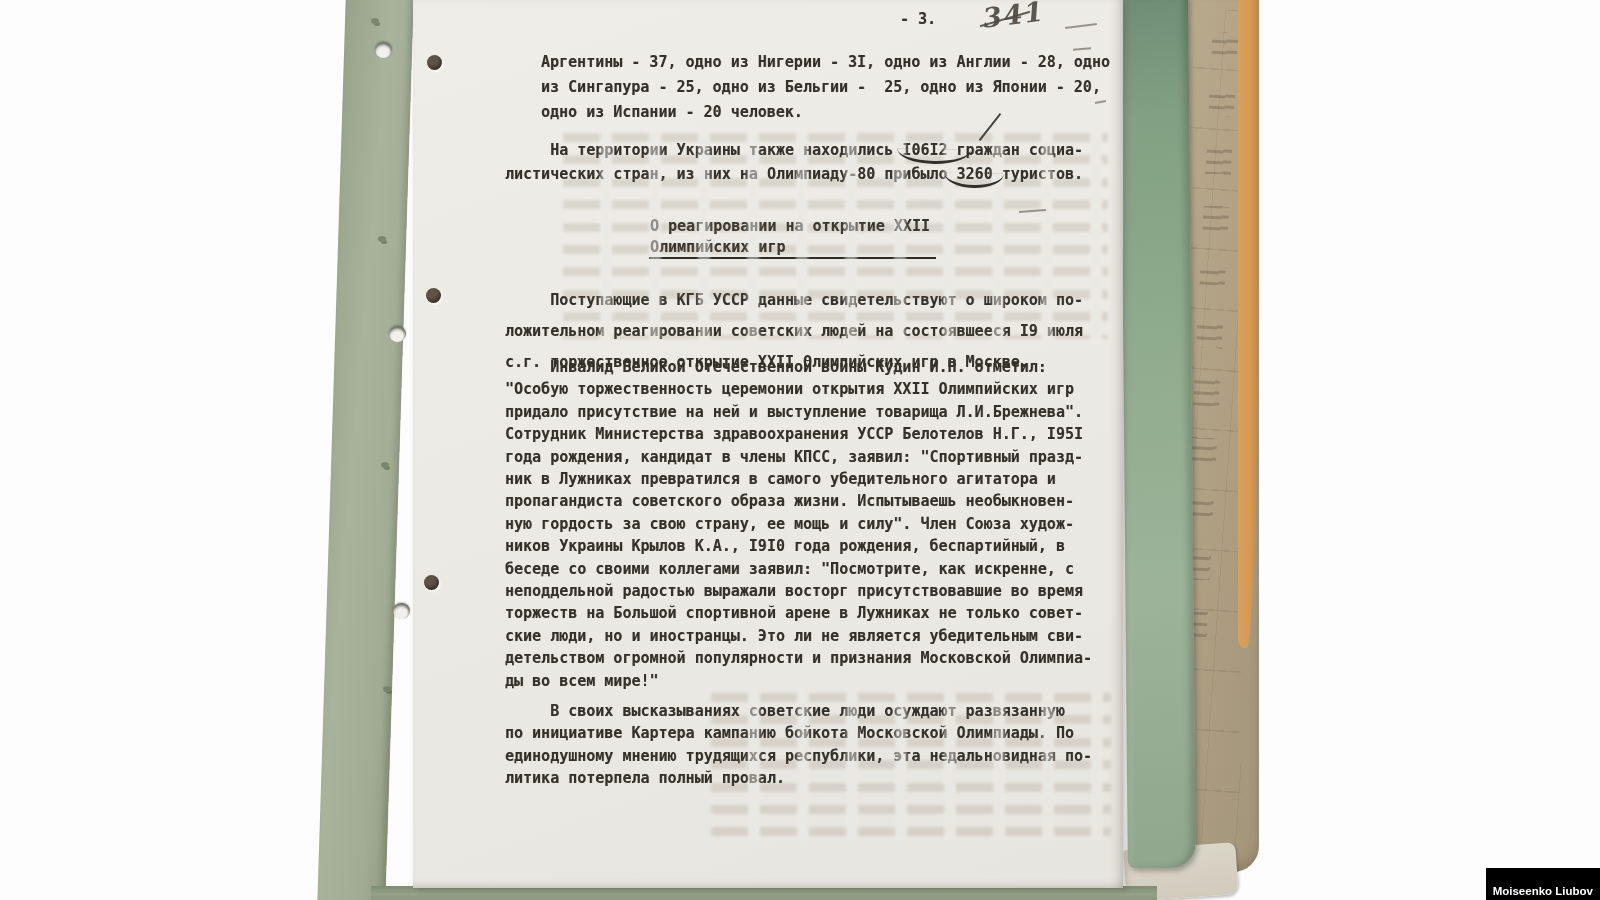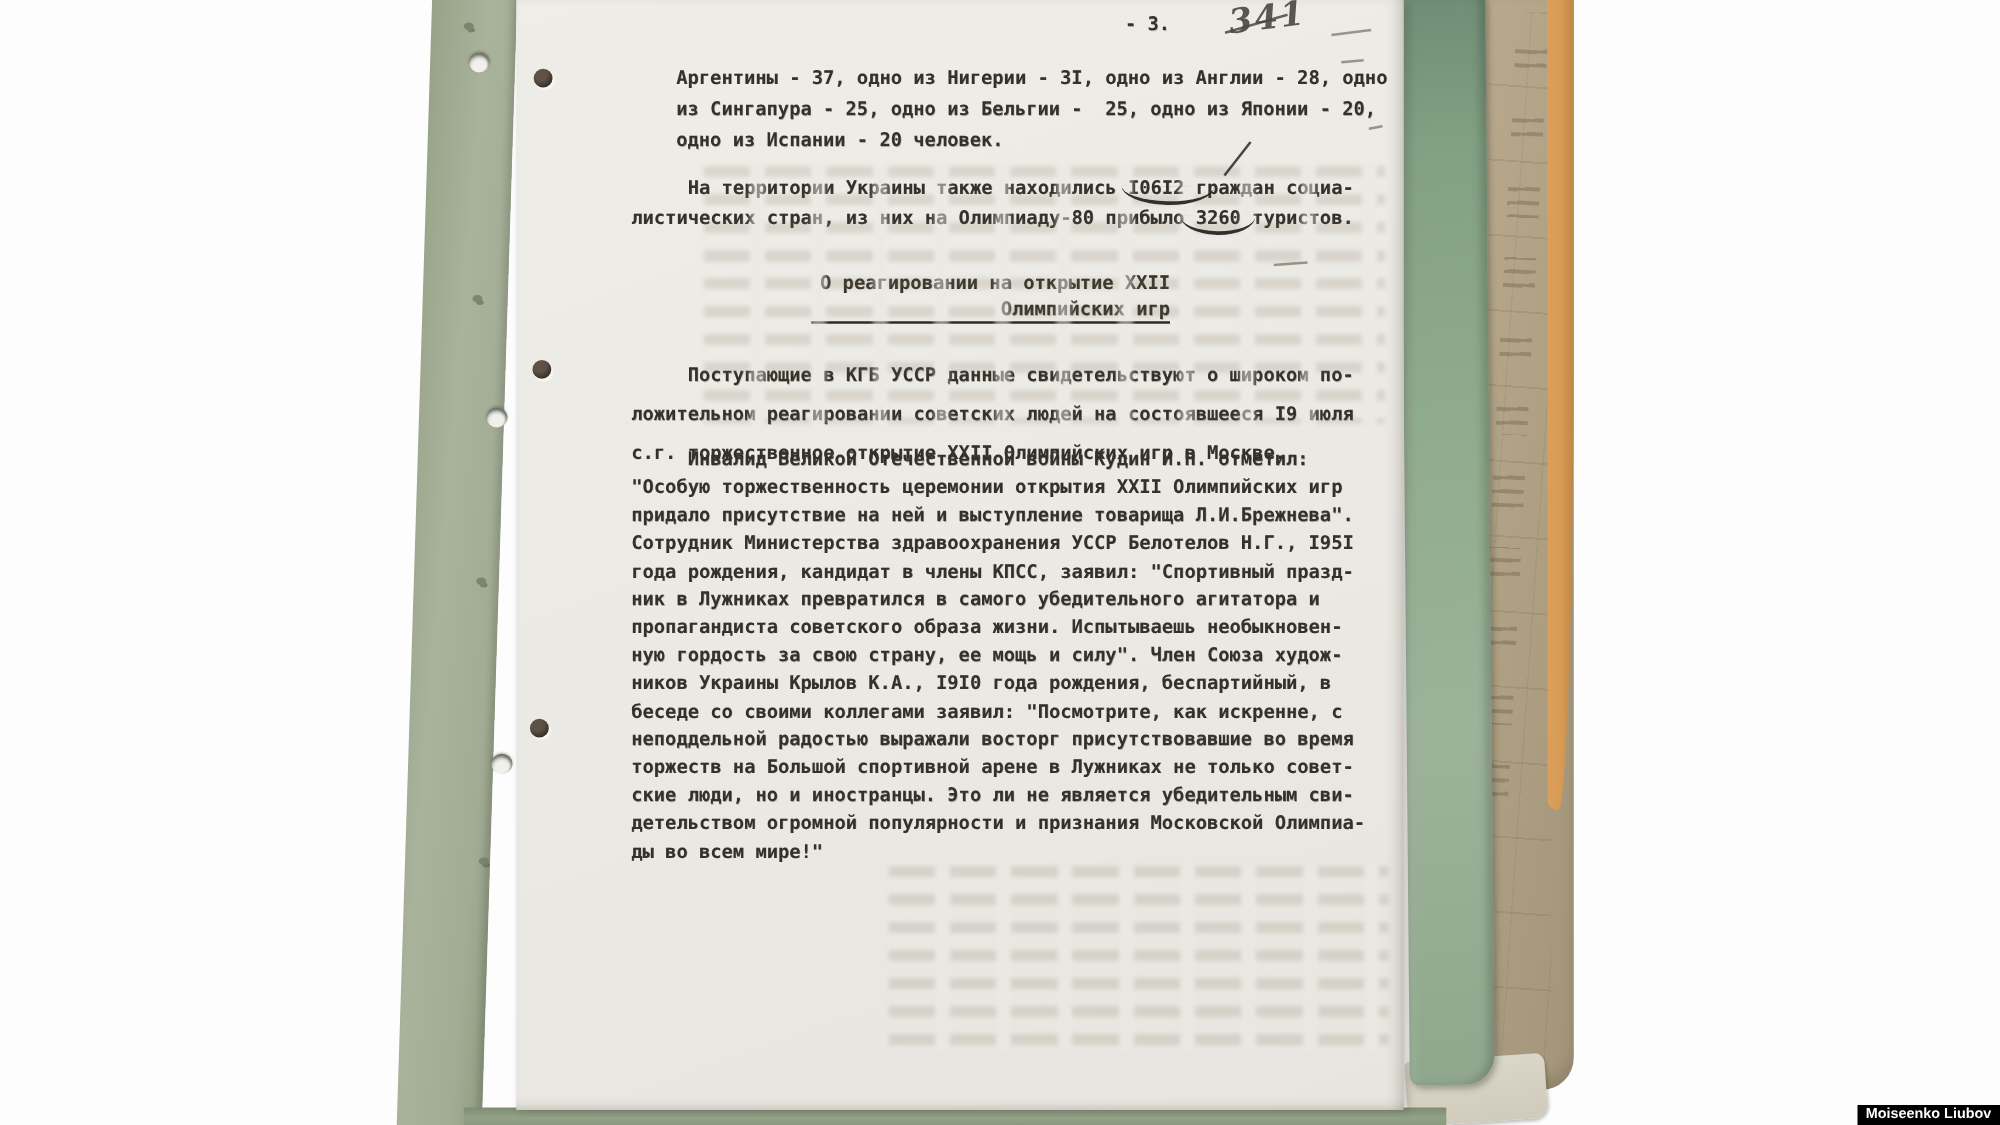--- a/index.html
+++ b/index.html
@@ -59,21 +59,21 @@
                inset 0 -7px 9px -6px rgba(70,60,40,.22),
                3px 1px 6px rgba(40,40,35,.25);}
   .typed{position:absolute;white-space:pre;font:700 15px/22.4px "DejaVu Sans Mono",monospace;
     color:#34312b;letter-spacing:0;text-shadow:.4px .4px 0 rgba(55,50,42,.35);}
   .p1{left:92px;top:50px;line-height:25px;margin-left:36px;}
   .p2{left:92px;top:138px;line-height:24px;}
   .p3{left:92px;top:285px;line-height:31px;}
   .p4{left:92px;top:356px;}
   .p5{left:92px;top:700px;}
   .p6{left:92px;top:799px;}
-  .heading{left:237px;top:216px;width:286px;text-align:right;line-height:21px;}
+  .heading{left:237px;top:216px;width:286px;text-align:left;line-height:21px;}
   .heading-underline{position:absolute;left:236px;top:257px;width:287px;height:0;
     border-top:2.5px solid #2e2c27;}
   .page-number{left:487px;top:8px;}
   .handwritten{position:absolute;left:570px;top:0px;z-index:12;
     font:italic 700 27px/30px "DejaVu Serif",serif;color:#4c473e;
     transform:rotate(-7deg);letter-spacing:2px;opacity:.9;}
   .strike{position:absolute;left:566px;top:18px;width:52px;height:0;z-index:13;
     border-top:2.5px solid #4c473e;transform:rotate(-16deg);opacity:.85;}
 
   
@@ -100,21 +100,21 @@
   
   .bleed{position:absolute;z-index:10;opacity:.5;filter:blur(1.6px);
     background-image:
       repeating-linear-gradient(90deg, rgba(235,233,228,0) 0 37px, #ebe9e4 37px 49px),
       repeating-linear-gradient(180deg, rgba(124,110,84,.34) 0 9px, transparent 9px 22.4px);}
   .bleed-upper{left:150px;top:133px;width:545px;height:206px;}
   .bleed-lower{left:298px;top:693px;width:400px;height:148px;}
 
   
   .watermark{position:absolute;right:0;bottom:0;background:#000;color:#fff;
-    font:700 11.5px/14px "Liberation Sans",sans-serif;padding:0 7px 2px 7px;z-index:20;}
+    font:700 11.5px/14px "Liberation Sans",sans-serif;padding:16px 7px 2px 7px;z-index:20;}
 </style>
 </head>
 <body>
 
 <div class="canvas">
   <div class="photo">
 
     <div class="tan-paper"></div>
     <div class="tan-creases"></div>
     <div class="pencil-scribbles"></div>
@@ -177,18 +177,22 @@
 пропагандиста советского образа жизни. Испытываешь необыкновен-
 ную гордость за свою страну, ее мощь и силу". Член Союза худож-
 ников Украины Крылов К.А., I9I0 года рождения, беспартийный, в
 беседе со своими коллегами заявил: "Посмотрите, как искренне, с
 неподдельной радостью выражали восторг присутствовавшие во время
 торжеств на Большой спортивной арене в Лужниках не только совет-
 ские люди, но и иностранцы. Это ли не является убедительным сви-
 детельством огромной популярности и признания Московской Олимпиа-
 ды во всем мире!"</div>
 
+      <div class="typed p5">     В своих высказываниях советские люди осуждают развязанную
+по инициативе Картера кампанию бойкота Московской Олимпиады. По
+единодушному мнению трудящихся республики, эта недальновидная по-
+литика потерпела полный провал.</div>
 
     </div>
   </div>
 
   <div class="watermark">Moiseenko Liubov</div>
 </div>
 
 </body></html>

